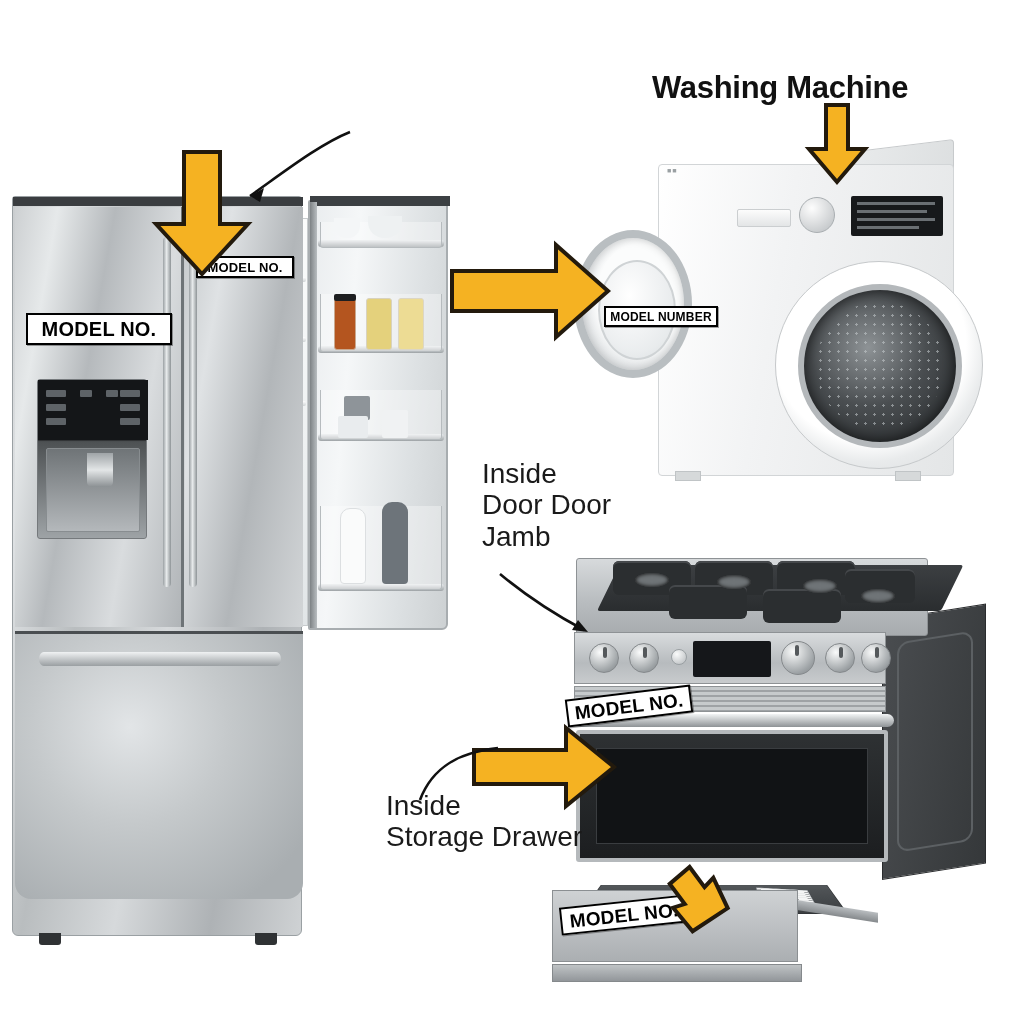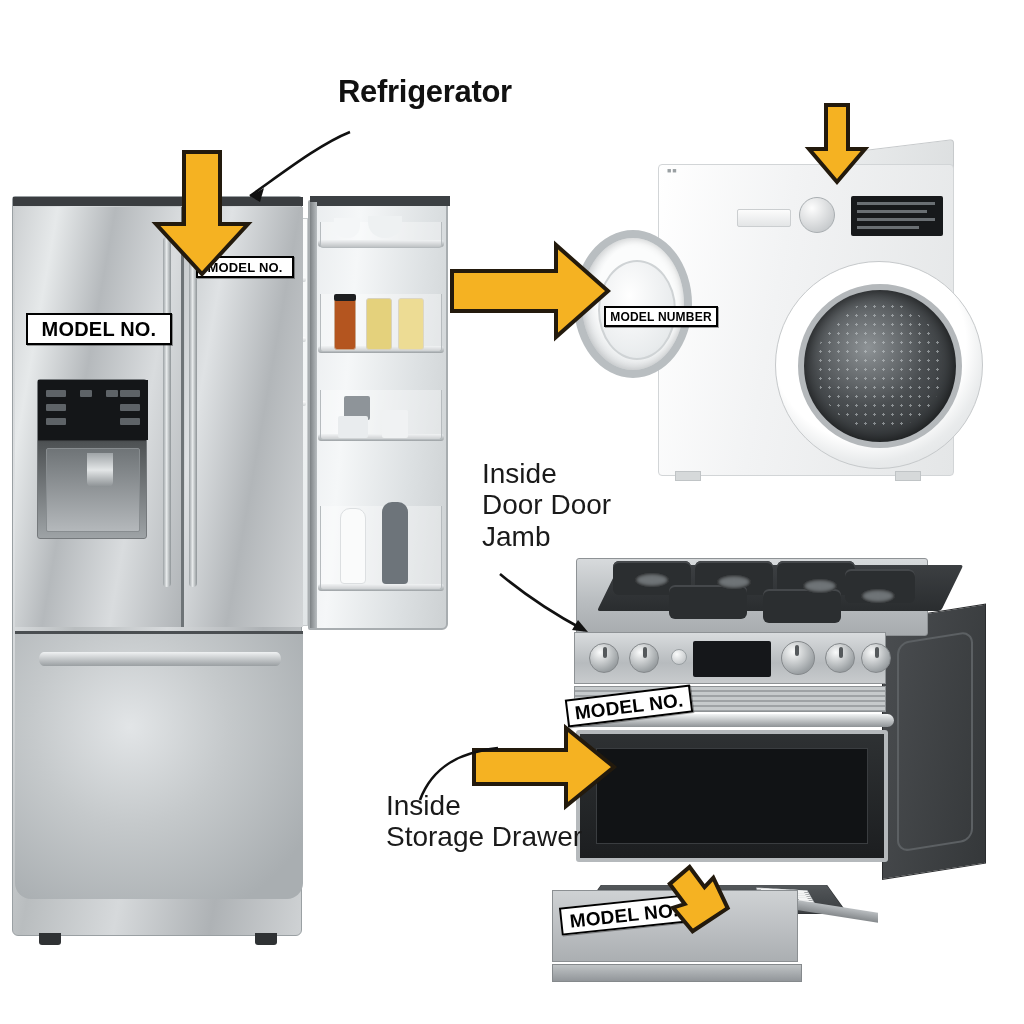--- a/index.html
+++ b/index.html
@@ -454,23 +454,23 @@
 
   <svg class="pointer" style="left:498px; top:572px;" width="100" height="66" viewBox="0 0 100 66">
     <path d="M2,2 C26,22 56,42 86,58" fill="none" stroke="#111" stroke-width="2.6"></path>
     <polygon points="90,60 74,58 80,48" fill="#111"></polygon>
   </svg>
 
   <svg class="pointer" style="left:414px; top:742px;" width="88" height="62" viewBox="0 0 88 62">
     <path d="M6,58 C18,26 44,10 84,6" fill="none" stroke="#111" stroke-width="2.6"></path>
   </svg>
 
-  <div class="heading abs" style="left:338px; top:74px; font-size:31px;">Refrigerator</div>
-
-
+
+
+  <div class="heading abs" style="left:652px; top:70px; font-size:31px;">Washing Machine</div>
 
   <div class="caption abs" style="left:482px; top:458px; font-size:28px; text-align:left; width:190px;">Inside
 Door Door
 Jamb</div>
 
   <div class="caption abs" style="left:386px; top:790px; font-size:28px; text-align:left; width:230px;">Inside
 Storage Drawer</div>
 
 </div>
 

